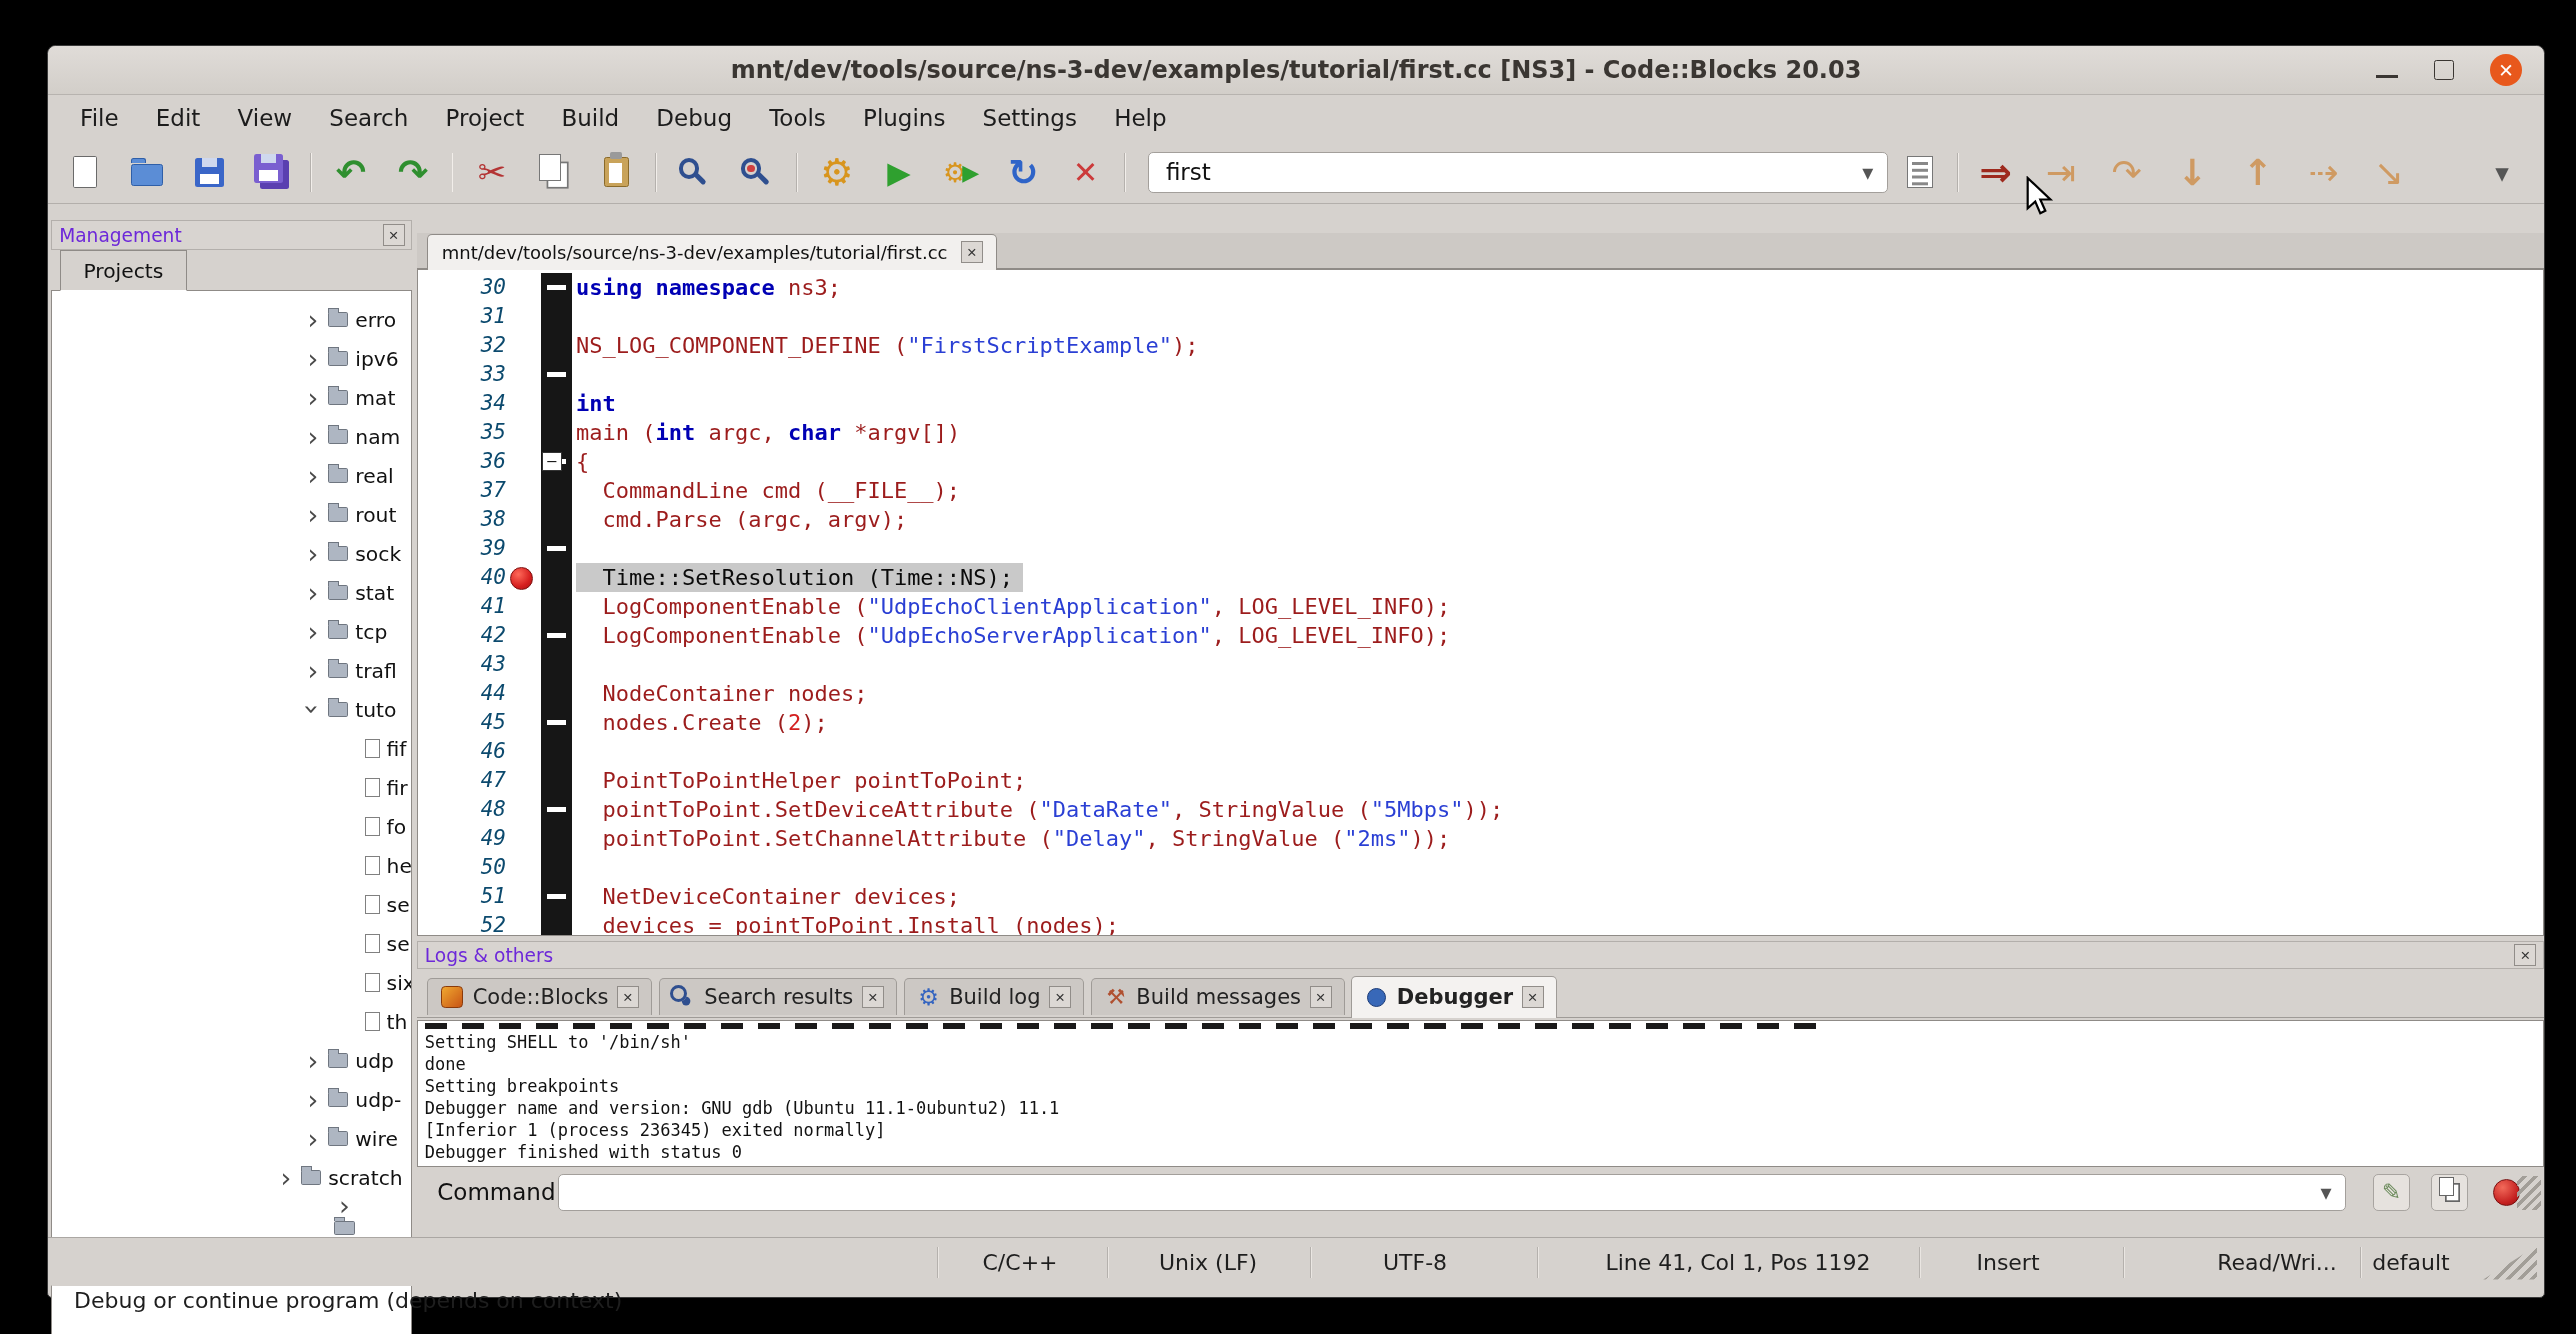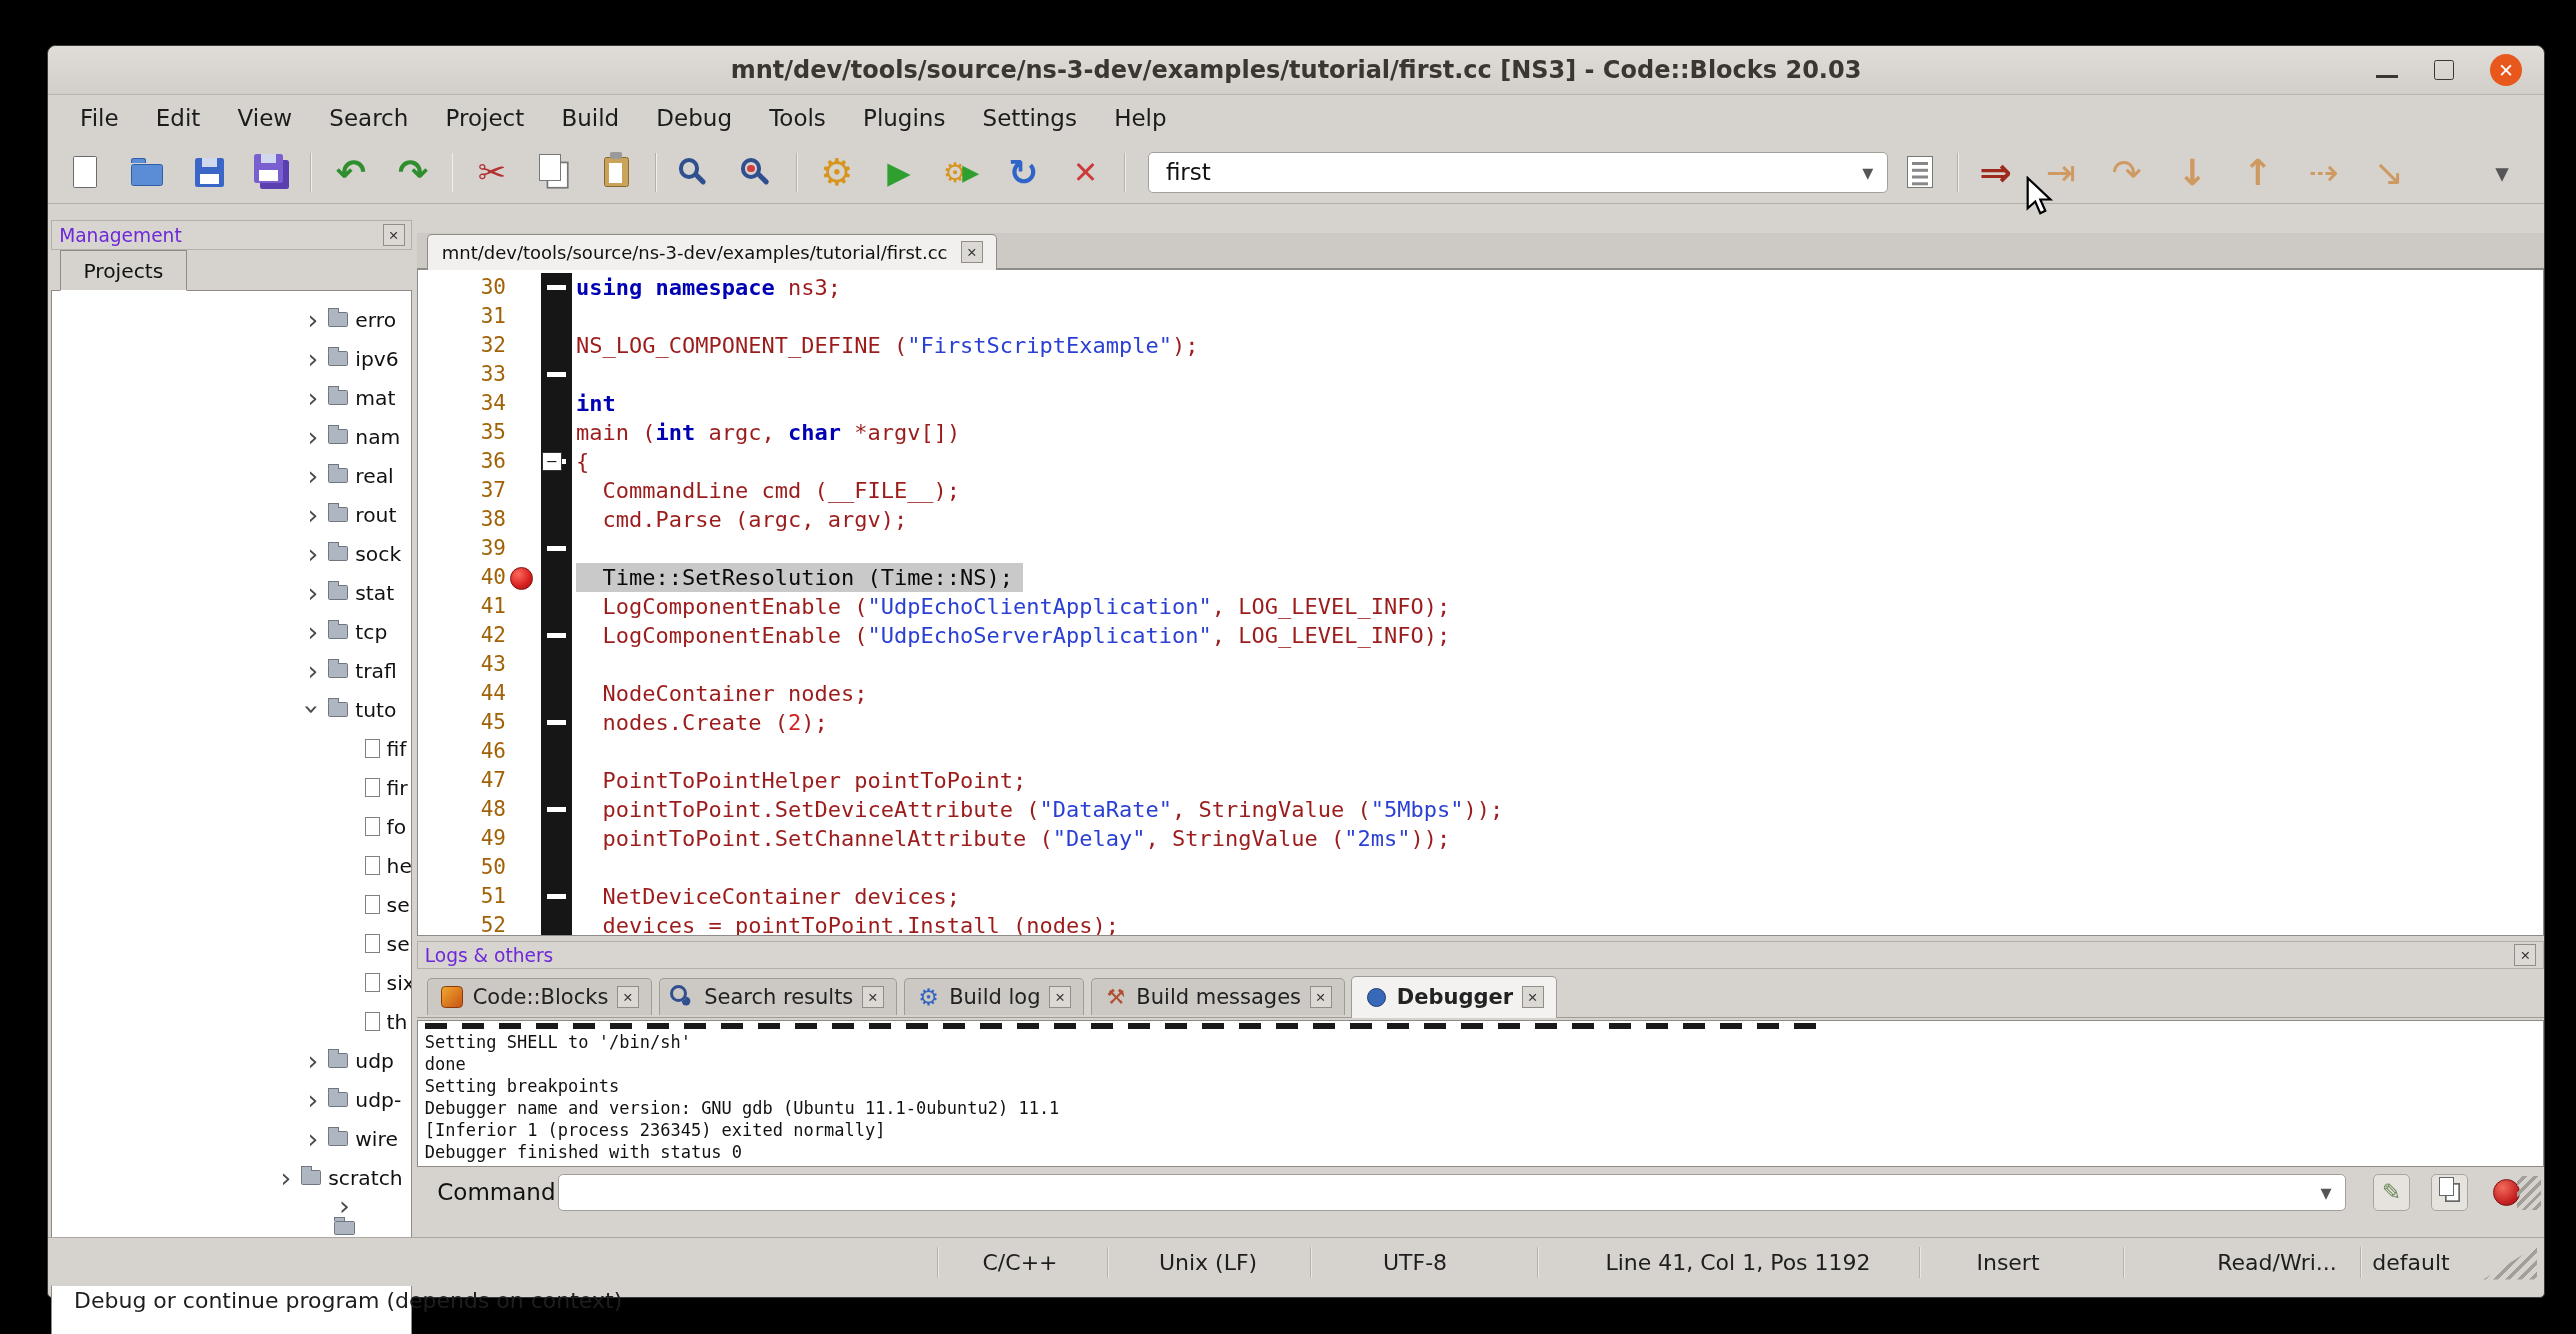--- a/index.html
+++ b/index.html
@@ -91,21 +91,21 @@
   .editor { position:absolute; left:369px; top:158px; width:2127px; height:738px; }
   .etabbar { position:absolute; top:29px; left:0; width:100%; height:36px;
              border-bottom:0.8px solid #8f8b87; background:#cdc9c5; }
   .etab { position:absolute; left:10.2px; top:0.8px; height:36px; display:flex; align-items:center;
           padding:0 13.5px; background:#f2f0ee; border:0.8px solid #8f8b87; border-bottom:none;
           border-radius:5.1px 5.1px 0 0; font-size:18px; gap:13.5px; color:#111; z-index:2; }
   .econtent { position:absolute; top:65px; left:0; width:100%; height:667px; background:#fff;
               border:0.8px solid #8f8b87; overflow:hidden; font-family:"DejaVu Sans Mono", monospace; padding-top:3.4px; }
   .cl-row { position:relative; height:29px; }
   .cl-num { position:absolute; left:0; top:0; width:88px; text-align:right; font-size:21px;
-            color:#a16207; line-height:29px; }
+            color:#0c4a6e; line-height:29px;font-style:italic; }
   .cl-strip { position:absolute; left:123px; top:0; width:31px; height:29px; background:#161616; }
   .cl-strip.dash::after { content:""; position:absolute; left:6px; right:6px; top:12px; height:4.2px; background:#fff; }
   .cl-fold { position:absolute; left:124px; top:4.2px; width:19.5px; height:19.5px; background:#fff;
              border:1.7px solid #333; z-index:2; display:flex; align-items:center; justify-content:center; }
   .cl-fold::before { content:"–"; font-size:15.2px; color:#111; line-height:15.2px; }
   .cl-bp { position:absolute; left:92px; top:3.4px; width:23px; height:23px; border-radius:50%;
            background:radial-gradient(circle at 35% 30%, #ff6a5a, #d61f1f 60%, #a51212);
            border:0.8px solid #7d0e0e; z-index:2; }
   .cl-text { position:absolute; left:158px; top:0; font-size:22px; line-height:29px; white-space:pre; }
   .hlbg { background:#c9c9c9; padding-right:10.2px; display:inline-block; }

